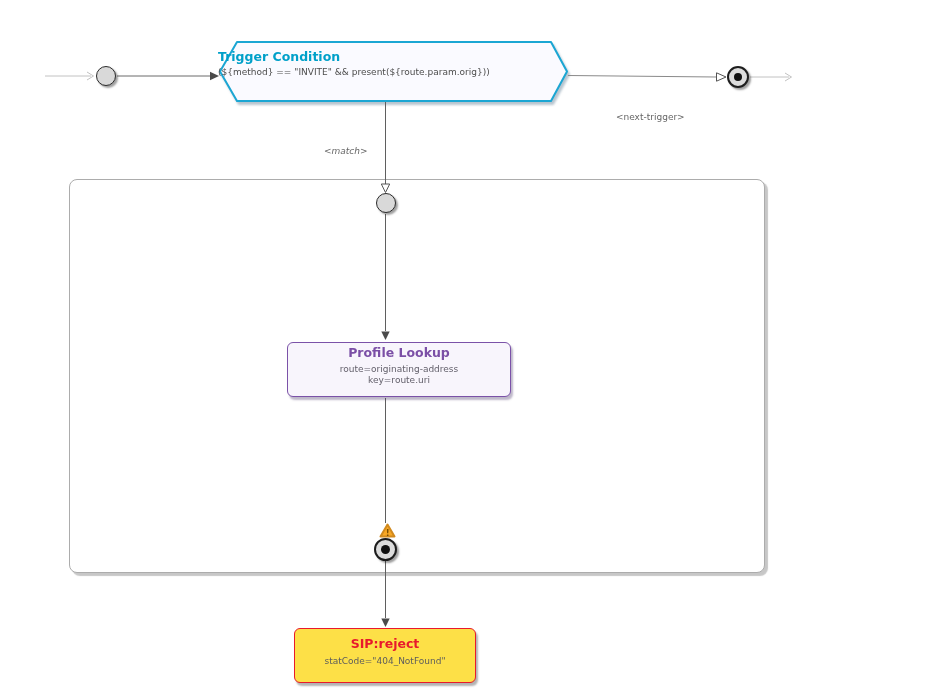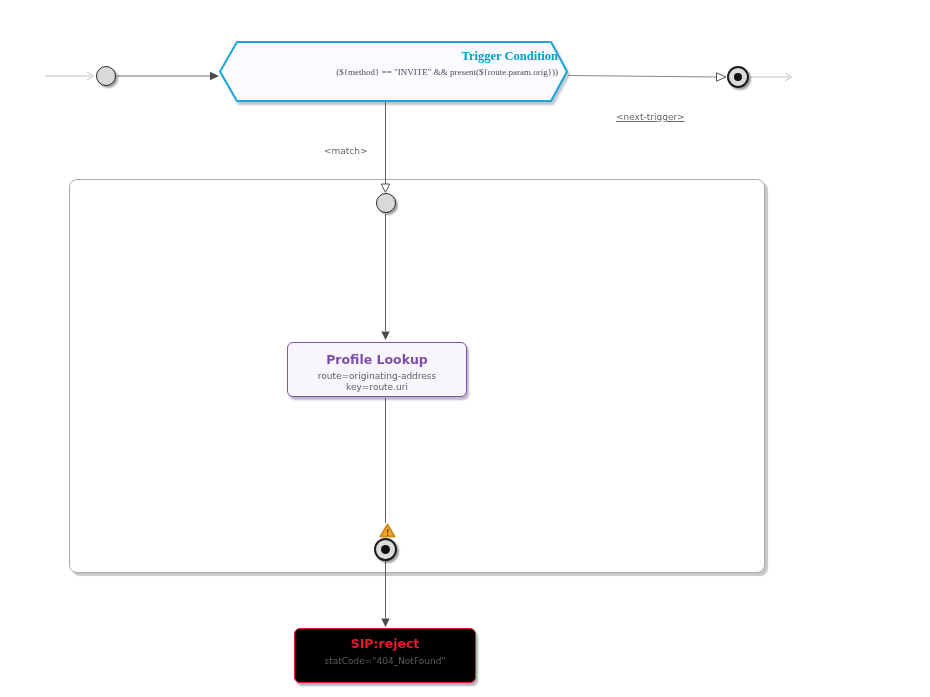--- a/index.html
+++ b/index.html
@@ -19,39 +19,39 @@
     border-radius:50%;background:#d9d9d9;border:1.5px solid #2b2b2b;
     box-shadow:2px 2px 2px rgba(0,0,0,0.38);
   }
   .bullseye{
     border-radius:50%;background:#dcdcdc;border:2px solid #1d1d1d;
     box-shadow:2px 2px 2px rgba(0,0,0,0.38);
     display:flex;align-items:center;justify-content:center;
   }
   .bullseye .dot{border-radius:50%;background:#101010;}
   .hex-text{
-    position:absolute;left:228px;top:49px;width:330px;z-index:3;text-align:right;font-family:Liberation Serif, serif;
+    position:absolute;left:218px;top:49px;width:330px;z-index:3;text-align:left;
   }
   .hex-title{font-size:12.5px;font-weight:bold;color:#00a0c9;line-height:15px;}
   .hex-cond{font-size:9px;color:#4d4d4d;line-height:11px;margin-top:3px;}
   .edge-label{position:absolute;z-index:3;font-size:9px;color:#666666;white-space:nowrap;}
   .card{
     position:absolute;z-index:3;border-radius:6px;text-align:center;
   }
   .card.profile{
-    left:287px;top:342px;width:180px;height:55px;
+    left:287px;top:342px;width:224px;height:55px;
     background:#f8f5fc;border:1.5px solid #7b52a8;
     box-shadow:2px 3px 2px rgba(70,50,100,0.35);
-    padding-top:9px;
+    padding-top:2px;
   }
   .card.profile .card-title{font-size:12.5px;font-weight:bold;color:#7b4fa6;line-height:16px;margin-bottom:3px;}
   .card.profile .card-line{font-size:9px;color:#63606b;line-height:11px;}
   .card.reject{
     left:294px;top:628px;width:182px;height:55px;
-    background:#000000;border:1.5px solid #e8192c;
+    background:#fde047;border:1.5px solid #e8192c;
     box-shadow:2px 3px 2px rgba(0,0,0,0.3);
     padding-top:7px;
   }
   .card.reject .card-title{font-size:12.5px;font-weight:bold;color:#e8192c;line-height:16px;margin-bottom:4px;}
   .card.reject .card-line{font-size:9px;color:#5d5d5d;line-height:11px;}
 </style>
 </head>
 <body>
 
 <div class="canvas">
@@ -109,22 +109,22 @@
     <div class="hex-title">Trigger Condition</div>
     <div class="hex-cond">(${method} == "INVITE" &amp;&amp; present(${route.param.orig}))</div>
   </div>
 
   <div class="node state-circle" style="left:96px;top:66px;width:20px;height:20px;"></div>
 
   <div class="node bullseye" style="left:727px;top:66px;width:22px;height:22px;">
     <div class="dot" style="width:8px;height:8px;"></div>
   </div>
 
-  <div class="edge-label" style="left:324px;top:146px;">&lt;match&gt;</div>
-  <div class="edge-label" style="left:616px;top:112px;text-decoration:underline;">&lt;next-trigger&gt;</div>
+  <div class="edge-label" style="left:324px;top:146px;font-style:italic;">&lt;match&gt;</div>
+  <div class="edge-label" style="left:616px;top:112px;">&lt;next-trigger&gt;</div>
 
   <div class="node state-circle" style="left:376px;top:193px;width:20px;height:20px;"></div>
 
   <div class="card profile">
     <div class="card-title">Profile Lookup</div>
     <div class="card-line">route=originating-address</div>
     <div class="card-line">key=route.uri</div>
   </div>
 
   <div class="node bullseye" style="left:374px;top:538px;width:23px;height:23px;">

